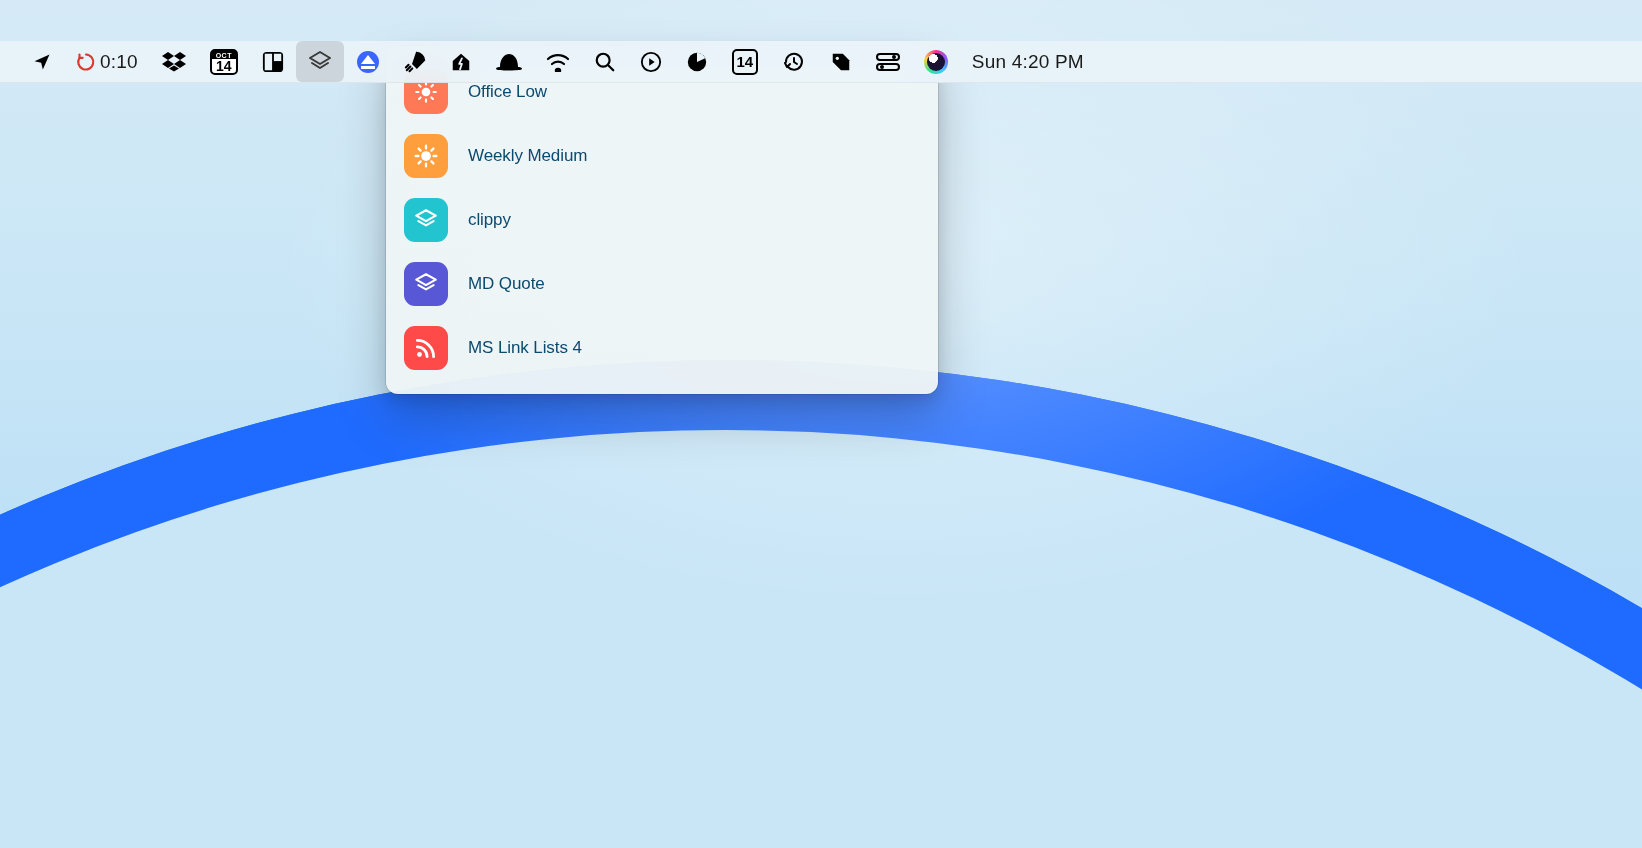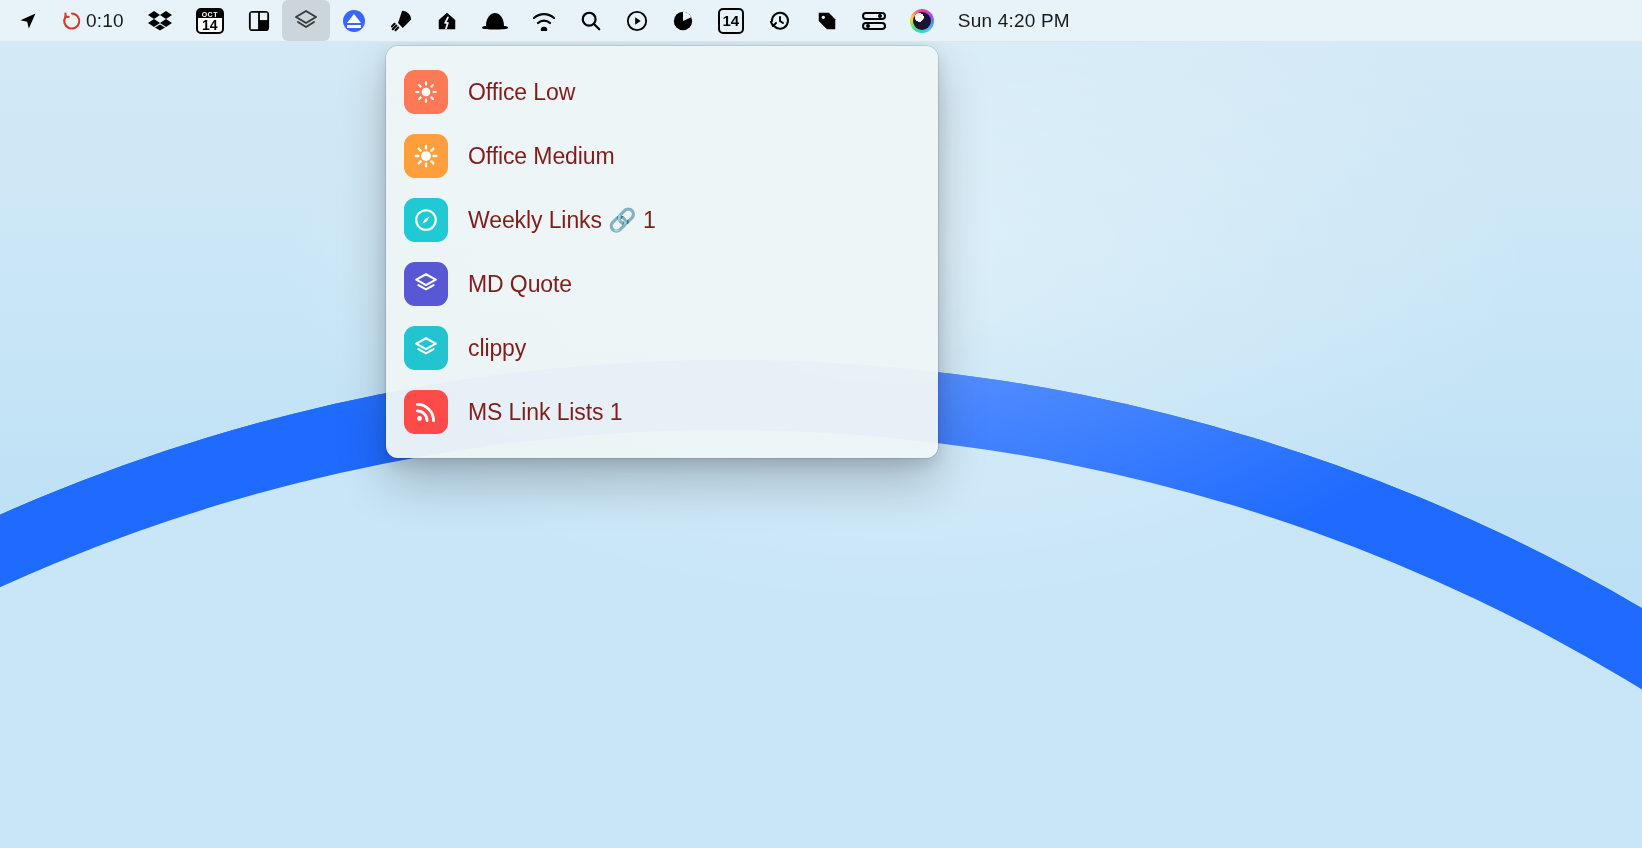--- a/index.html
+++ b/index.html
@@ -43,24 +43,25 @@
 
   
   .menubar {
     position: relative;
     z-index: 10;
     height: 42px;
     width: 100%;
     background: rgba(233, 243, 248, 0.92);
     backdrop-filter: blur(20px);
     display: flex;
-    padding: 0 14px 0 6px;
+    padding: 0 14px 0 20px;
     border-bottom: 1px solid rgba(0,0,0,0.05);
     font-size: 19px;
     color: #1a1a1a;
+    margin-top: 41px;
   }
   .menubar .item {
     display: flex;
     align-items: center;
     justify-content: center;
     height: 100%;
     padding: 0 12px;
     cursor: default;
   }
   .menubar .item.active {
@@ -138,23 +139,23 @@
   .app-icon {
     width: 44px; height: 44px;
     border-radius: 11px;
     display:flex; align-items:center; justify-content:center;
     flex-shrink: 0;
     color: #fff;
   }
   .app-icon svg { width: 26px; height: 26px; }
 
   .row .label {
-    font-size: 23px;
+    font-size: 17px;
     font-weight: 400;
-    color: #7f1d1d;
+    color: #0c4a6e;
     letter-spacing: -0.1px;
   }
 
   
   .tile-coral   { background: #ff7957; }
   .tile-yellow  { background: #f6c91c; }
   .tile-orange  { background: #ff9e3c; }
   .tile-teal    { background: #1fcad4; }
   .tile-brown   { background: #a9998e; }
   .tile-indigo  { background: #5857d6; }
@@ -324,58 +325,49 @@
 
   <div class="row">
     <div class="app-icon tile-orange">
       <svg viewBox="0 0 24 24">
           <circle cx="12" cy="12" r="4.5" fill="#fff"></circle>
           <g stroke="#fff" stroke-width="2.2" stroke-linecap="round">
             <path d="M12 2.5v2.5M12 19v2.5M2.5 12H5M19 12h2.5M5.2 5.2l1.8 1.8M17 17l1.8 1.8M5.2 18.8l1.8-1.8M17 7l1.8-1.8"></path>
           </g>
         </svg>
     </div>
-    <span class="label">Office Medium</span>
-  </div>
-
-  <div class="row">
-    <div class="app-icon tile-teal">
-      <svg viewBox="0 0 24 24">
-          <circle cx="12" cy="12" r="9" fill="none" stroke="#fff" stroke-width="2"></circle>
-          <path d="M15.5 8.5 L11 11 L8.5 15.5 L13 13 Z" fill="#fff"></path>
-        </svg>
-    </div>
-    <span class="label">Weekly Links 🔗 1</span>
-  </div>
-
-
-  <div class="row">
-    <div class="app-icon tile-indigo">
+    <span class="label">Weekly Medium</span>
+  </div>
+
+
+
+  <div class="row">
+    <div class="app-icon tile-cyan">
       <svg viewBox="0 0 24 24">
           <path d="M12 3 L21 8 L12 13 L3 8 Z" fill="none" stroke="#fff" stroke-width="2" stroke-linejoin="round"></path>
           <path d="M5 13 L12 17 L19 13" fill="none" stroke="#fff" stroke-width="2" stroke-linecap="round" stroke-linejoin="round"></path>
         </svg>
     </div>
-    <span class="label">MD Quote</span>
-  </div>
-
-  <div class="row">
-    <div class="app-icon tile-cyan">
+    <span class="label">clippy</span>
+  </div>
+
+  <div class="row">
+    <div class="app-icon tile-indigo">
       <svg viewBox="0 0 24 24">
           <path d="M12 3 L21 8 L12 13 L3 8 Z" fill="none" stroke="#fff" stroke-width="2" stroke-linejoin="round"></path>
           <path d="M5 13 L12 17 L19 13" fill="none" stroke="#fff" stroke-width="2" stroke-linecap="round" stroke-linejoin="round"></path>
         </svg>
     </div>
-    <span class="label">clippy</span>
+    <span class="label">MD Quote</span>
   </div>
 
   <div class="row">
     <div class="app-icon tile-red">
       <svg viewBox="0 0 24 24">
           <circle cx="6" cy="18" r="2.2" fill="#fff"></circle>
           <path d="M4 11 A9 9 0 0 1 13 20" fill="none" stroke="#fff" stroke-width="2.6" stroke-linecap="round"></path>
           <path d="M4 5 A15 15 0 0 1 19 20" fill="none" stroke="#fff" stroke-width="2.6" stroke-linecap="round"></path>
         </svg>
     </div>
-    <span class="label">MS Link Lists 1</span>
+    <span class="label">MS Link Lists 4</span>
   </div>
 
 </div>
 
 </body></html>

